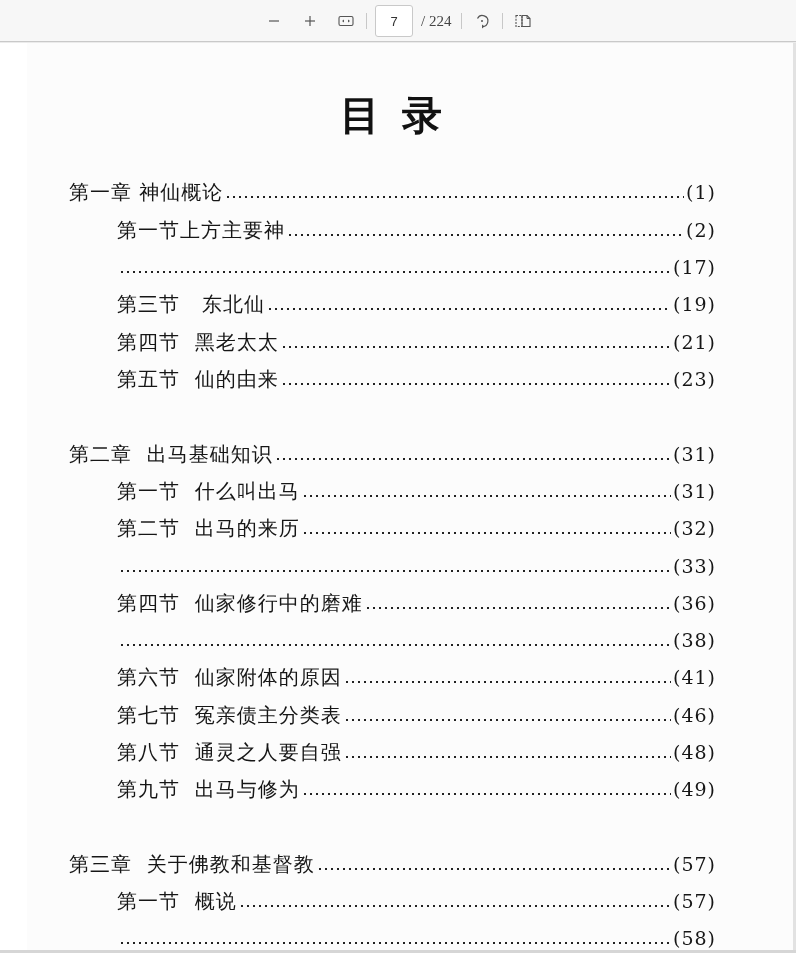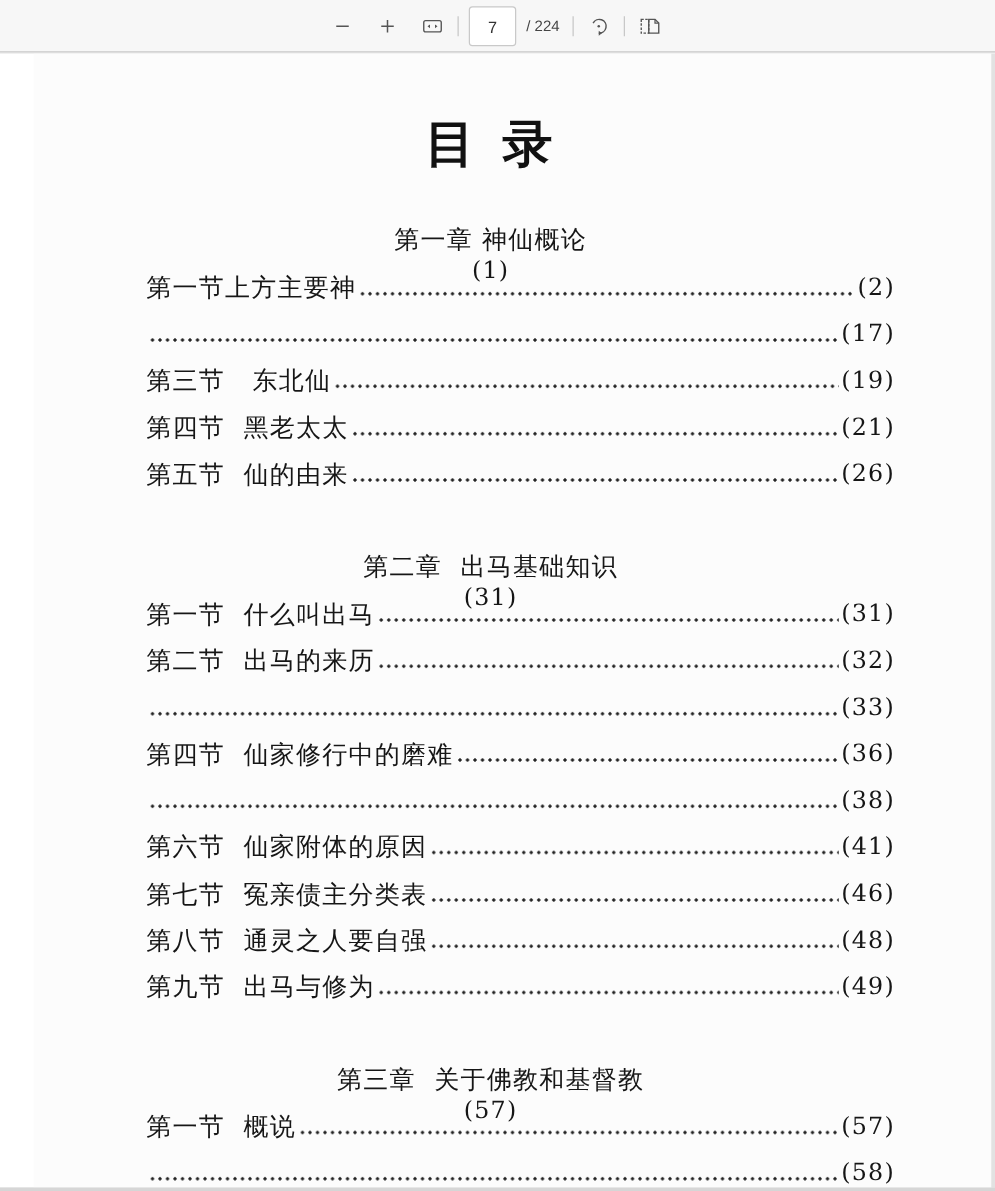--- a/index.html
+++ b/index.html
@@ -29,21 +29,21 @@
     .tb-sep {
       width: 1px; height: 16px; background: #c8c8c8; margin: 0 6px;
     }
     .page-input {
       width: 38px; height: 32px; box-sizing: border-box;
       border: 1px solid #c9c9c9; border-radius: 3px; background: #fff;
       font-family: "Liberation Sans", sans-serif; font-size: 13px; color: #333;
       text-align: center; outline: none; margin: 0 4px 0 2px; padding: 0;
     }
     .page-total {
-      font-family: Liberation Sans, sans-serif; font-size: 12px; color: #444;
+      font-family: Liberation Serif, serif; font-size: 15px; color: #444;
       margin-left: 4px; margin-right: 4px;
     }
     .viewer {
       position: absolute; left: 0; top: 43px; width: 796px; height: 907px;
       background: #ffffff;
     }
     .page {
       position: absolute; left: 27px; top: 0; width: 766px; height: 907px;
       background: #fcfcfc;
     }
@@ -71,21 +71,21 @@
     .toc-row .leader {
       flex: 1 1 auto; overflow: hidden; height: 20px; margin: 0 2px;
       background-image: radial-gradient(circle, #222 1.1px, transparent 1.4px);
       background-size: 6px 6px; background-repeat: repeat-x;
       background-position: 0 12px;
     }
     .toc-row .pg {
       flex: 0 0 auto; font-family: "DejaVu Serif", serif; font-size: 19px;
       letter-spacing: 1px;
     }
-    .chapter { left: 69px; width: 647px; flex-direction: column; }
+    .chapter { left: 69px; width: 647px; }
     .section { left: 117px; width: 599px; }
   </style>
 </head>
 <body>
 
 <div class="toolbar">
   <div class="tb-inner">
     <div class="tb-btn">
       <svg width="12" height="12" viewBox="0 0 12 12">
           <line x1="1" y1="6" x2="11" y2="6" stroke="#555" stroke-width="1.2"></line>
@@ -153,21 +153,21 @@
   <span class="pg">(19)</span>
 </div>
 <div class="toc-row section" style="top:328px">
   <span class="label" style="white-space:pre">第四节  黑老太太</span>
   <span class="leader"></span>
   <span class="pg"> (21)</span>
 </div>
 <div class="toc-row section" style="top:365px">
   <span class="label" style="white-space:pre">第五节  仙的由来</span>
   <span class="leader"></span>
-  <span class="pg"> (26)</span>
+  <span class="pg"> (23)</span>
 </div>
 
 <div class="toc-row chapter" style="top:440px">
   <span class="label" style="white-space:pre">第二章  出马基础知识</span>
   <span class="leader"></span>
   <span class="pg"> (31)</span>
 </div>
 <div class="toc-row section" style="top:477px">
   <span class="label" style="white-space:pre">第一节  什么叫出马</span>
   <span class="leader"></span>

